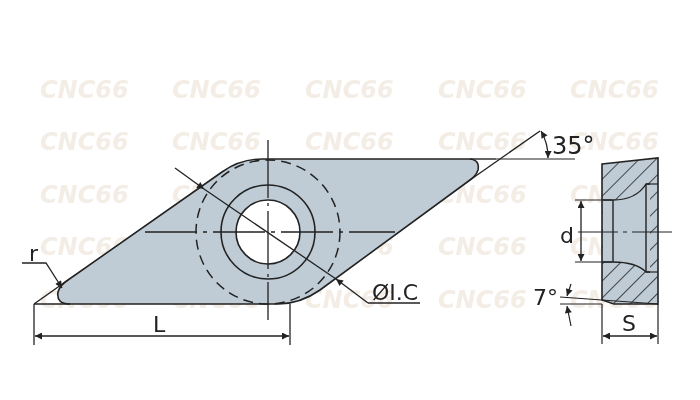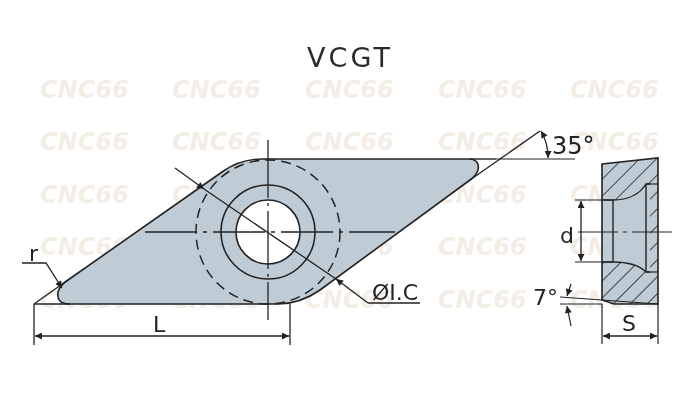--- a/index.html
+++ b/index.html
@@ -5,21 +5,20 @@
     html, body { margin: 0; padding: 0; background: #ffffff; }
     body { width: 700px; height: 400px; position: relative; overflow: hidden; font-family: "DejaVu Sans", sans-serif; }
     #stage { position: absolute; left: 0; top: 0; width: 700px; height: 400px; }
     .title { position: absolute; left: 0; top: 42px; width: 700px; text-align: center; font-size: 27px; letter-spacing: 3px; color: #2b2b2b; font-family: "DejaVu Sans", sans-serif; font-weight: normal; }
     svg text { font-family: "DejaVu Sans", sans-serif; }
   </style>
 </head>
 <body>
 
 <div id="stage">
-  <div class="title">VCGT</div>
 
   <svg width="700" height="400" viewBox="0 0 700 400" xmlns="http://www.w3.org/2000/svg">
     <defs>
       <marker id="arrow" viewBox="0 0 10 10" refX="10" refY="5" markerWidth="9" markerHeight="7" orient="auto-start-reverse" markerUnits="userSpaceOnUse">
         <path d="M0,0 L10,5 L0,10 z" fill="#222"></path>
       </marker>
       <pattern id="hatch" patternUnits="userSpaceOnUse" width="12" height="12" patternTransform="rotate(45)">
         <rect width="12" height="12" fill="#bfccd6"></rect>
         <line x1="0" y1="0" x2="0" y2="12" stroke="#222" stroke-width="1.6"></line>
       </pattern>

